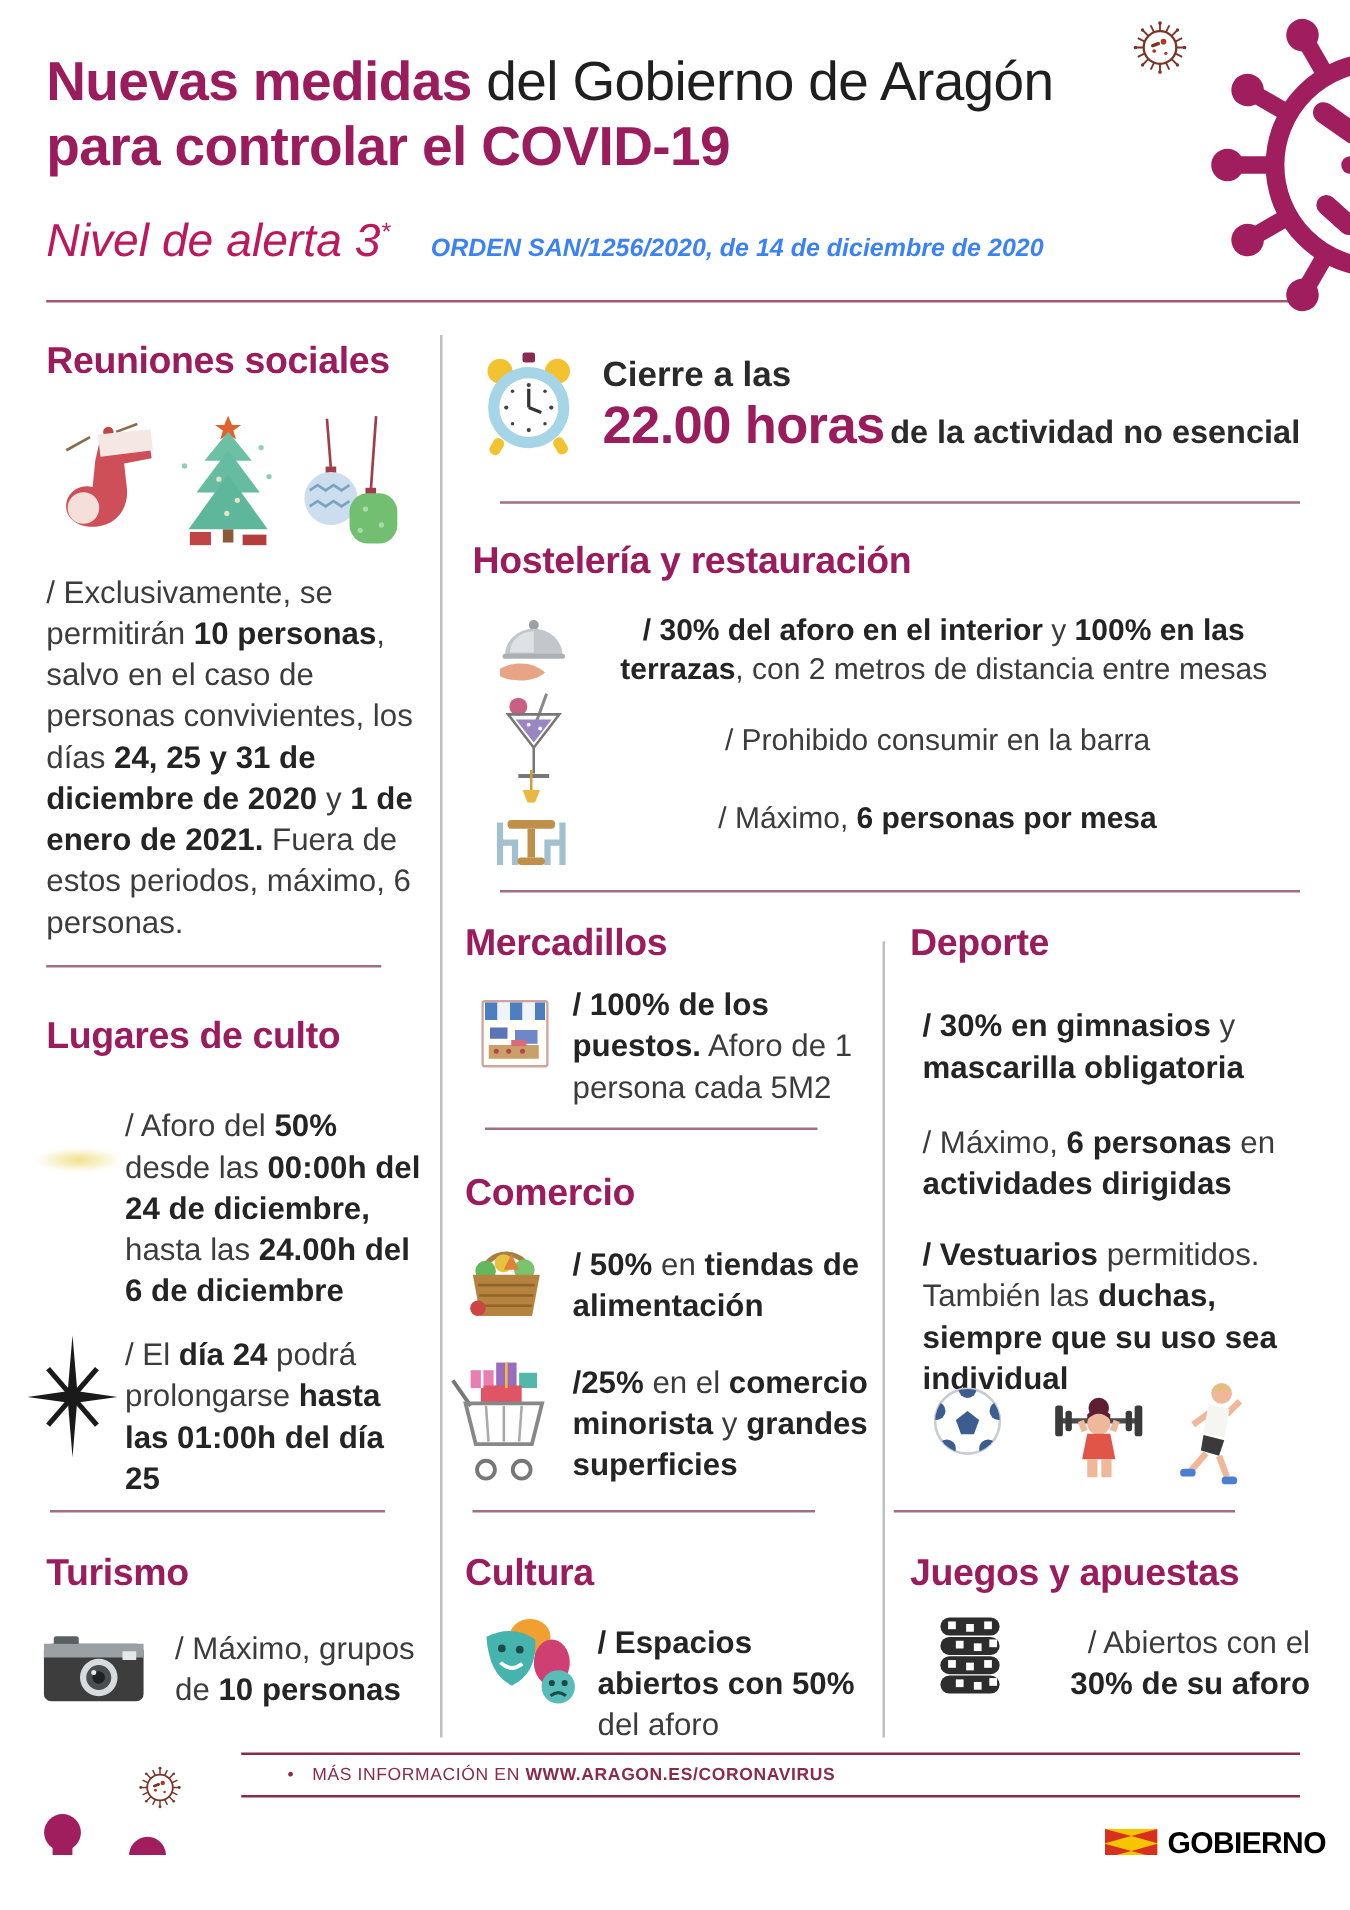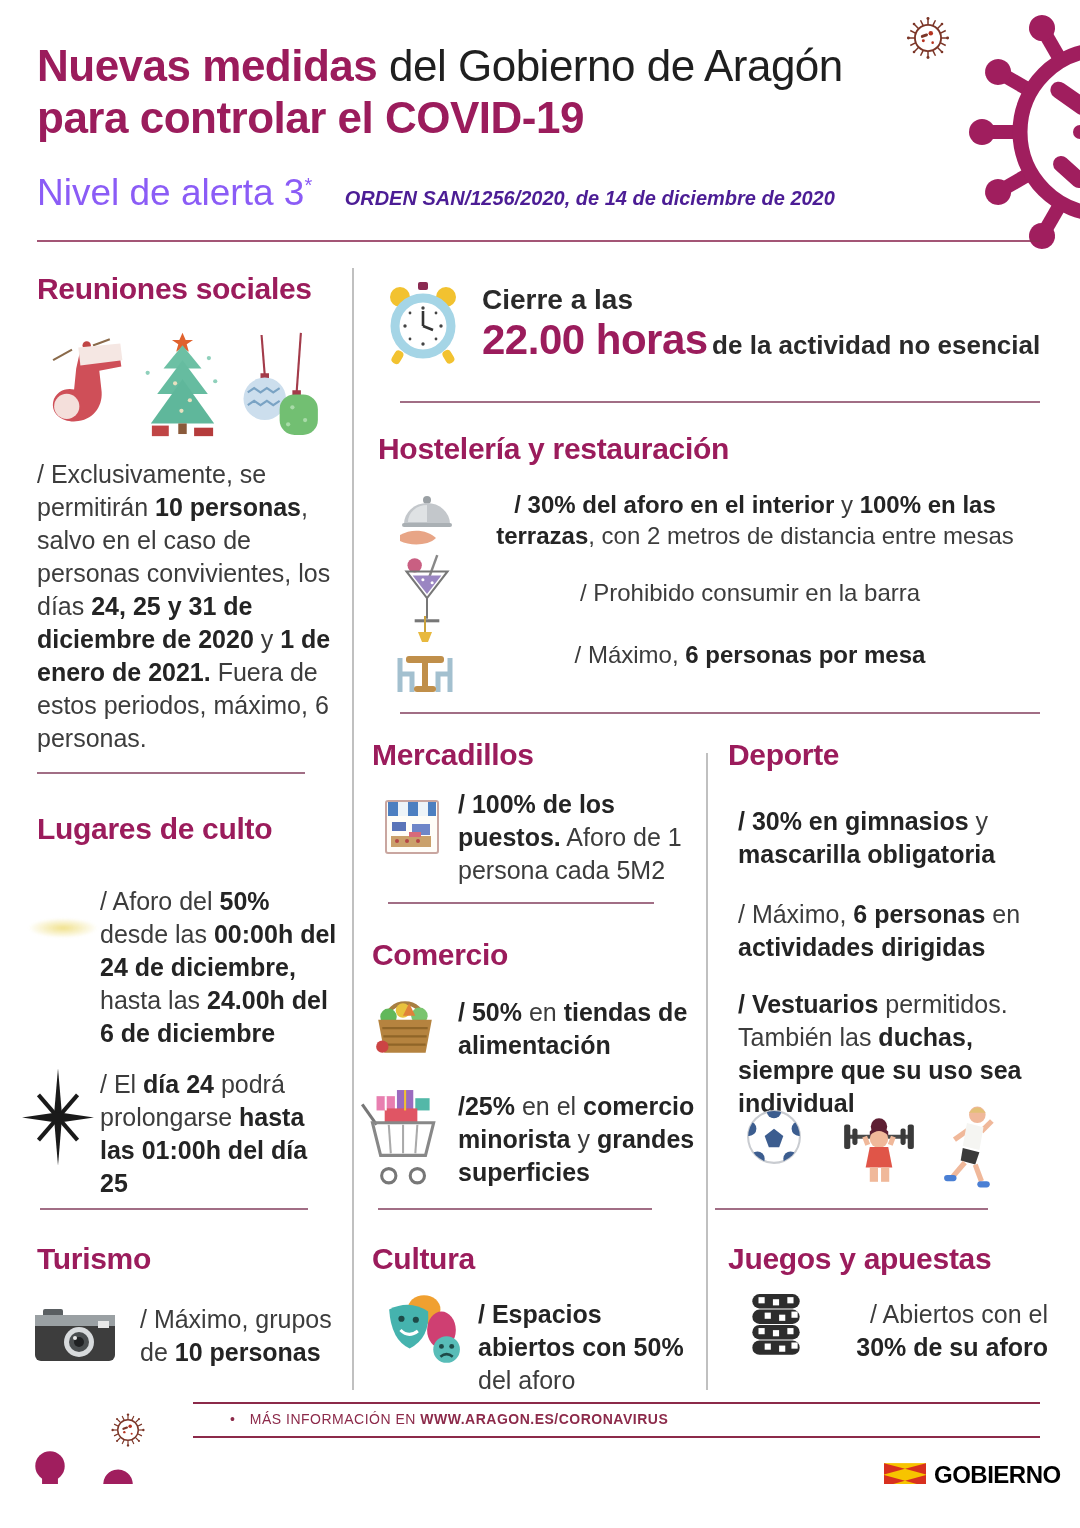--- a/index.html
+++ b/index.html
@@ -3,23 +3,23 @@
 <meta charset="utf-8">
 <style>
   html,body{margin:0;padding:0;background:#ffffff;}
   #page{position:relative;width:1080px;height:1484px;background:#ffffff;overflow:hidden;
         font-family:"Liberation Sans", sans-serif;color:#3c3c3c;}
   .abs{position:absolute;}
   .b{font-weight:700;color:#242424;}
   .maroon{color:#9b1c5c;font-weight:800;}
   .thin{color:#1f1f1f;font-weight:300;}
   .title{font-size:44px;line-height:1.18;letter-spacing:-0.5px;font-weight:300;}
-  .alert{font-size:37px;font-weight:300;color:#8b5cf6;}
+  .alert{font-size:37px;font-weight:300;color:#be185d;font-style:italic;}
   .alert sup{font-size:20px;}
-  .order{font-size:20px;font-style:italic;font-weight:600;color:#4c1d95;letter-spacing:0;}
+  .order{font-size:20px;font-style:italic;font-weight:600;color:#3b82f6;letter-spacing:0;}
   .sec-title{font-size:30px;font-weight:700;color:#9b1c5c;letter-spacing:-0.3px;}
   .body-text{font-size:25px;line-height:1.32;color:#3c3c3c;}
   .small-text{font-size:24px;line-height:1.28;color:#3c3c3c;text-align:center;}
   .hline{position:absolute;height:2px;background:#8a4a66;opacity:.8;}
   .vline{position:absolute;width:2px;background:#8d8d8d;opacity:.55;}
   .footline{position:absolute;height:2px;background:#8c2a4a;}
   .foot-text{font-size:14px;letter-spacing:.5px;color:#8c2a4a;}
   .foot-text .b{color:#8c2a4a;font-weight:700;}
   .cierre-lead{font-size:28px;font-weight:700;color:#2a2a2a;}
   .cierre-time{font-size:42px;font-weight:800;color:#9b1c5c;letter-spacing:-0.5px;}

